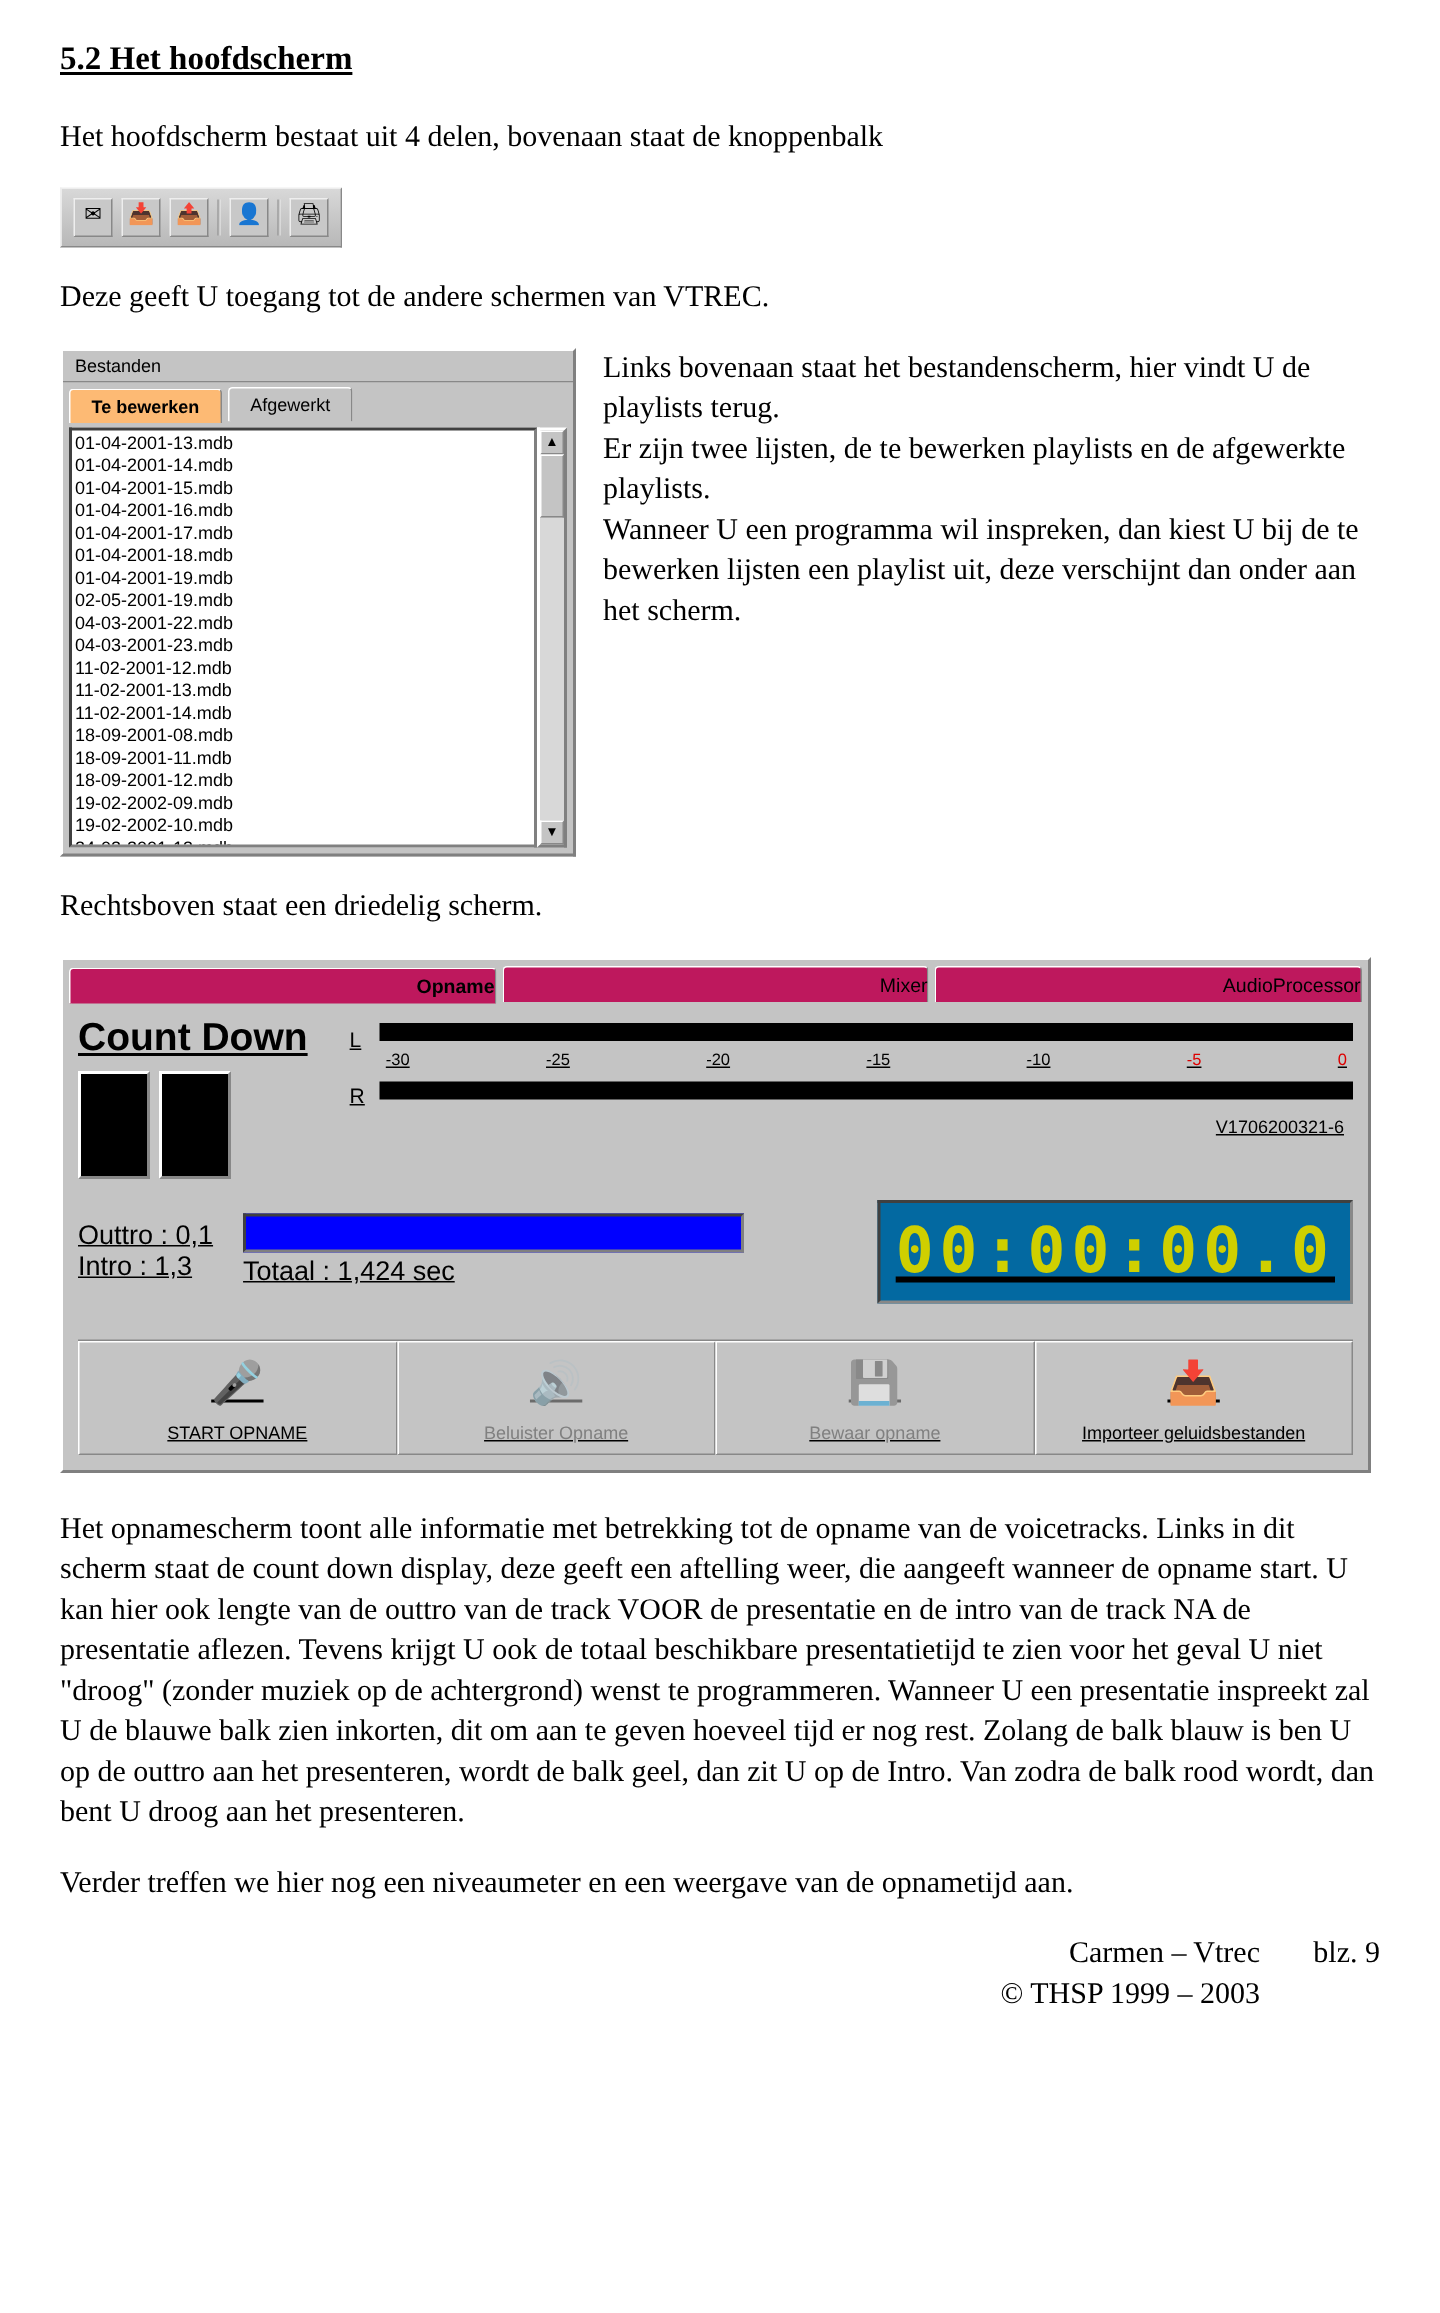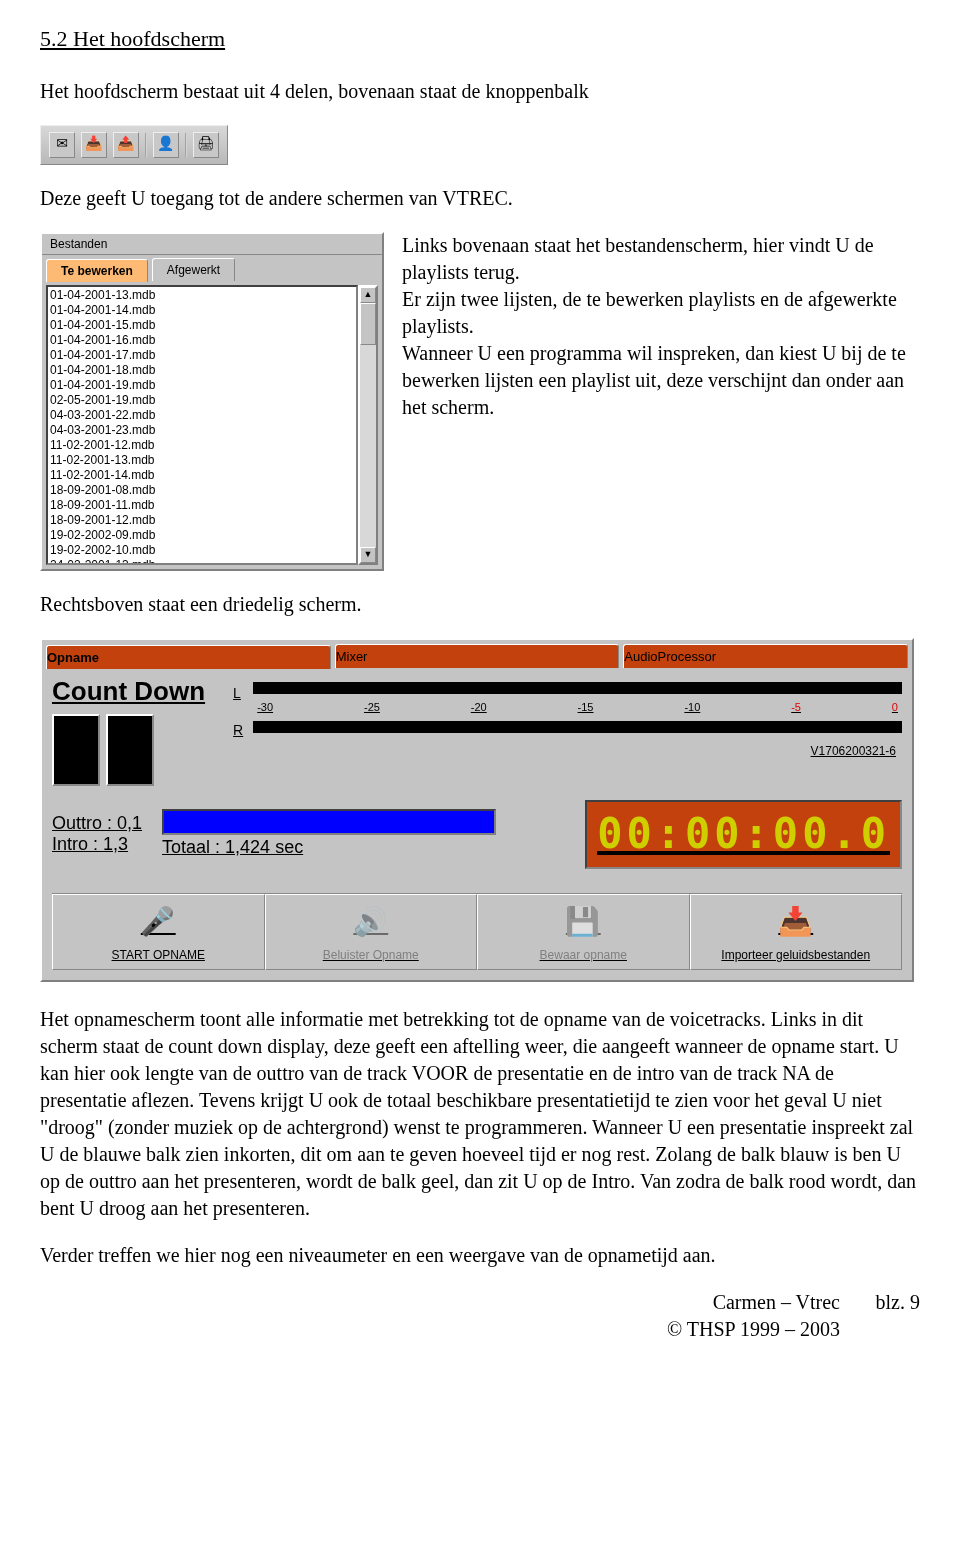--- a/index.html
+++ b/index.html
@@ -7,21 +7,21 @@
     padding: 24px 40px;
     font-family: "Times New Roman", Times, serif;
     font-size: 20px;
     line-height: 1.35;
     color: #000;
     background: #fff;
     width: 880px;
   }
   h2 {
     font-size: 22px;
-    font-weight: normal;
+    font-weight: bold;
     text-decoration: underline;
     margin: 0 0 24px 0;
   }
   p { margin: 0 0 20px 0; }
   .tight { margin: 0; }
 
   
   .toolbar {
     display: inline-flex;
     align-items: center;
@@ -121,23 +121,23 @@
     margin-bottom: 24px;
   }
   .op-tabs {
     display: flex;
     background: #c4c4c4;
     padding: 4px 4px 0 4px;
     gap: 4px;
   }
   .op-tab {
     flex: 1;
-    text-align: left;
+    text-align: right;
     padding: 3px 0;
-    background: #c2410c;
+    background: #be185d;
     border: 1px solid #888;
     border-bottom: none;
     border-top-color:#fff; border-left-color:#fff;
     border-radius: 3px 3px 0 0;
     font-size: 13px;
   }
   .op-tab.active { font-weight: bold; position: relative; top:1px; }
   .op-body { padding: 6px 10px 10px 10px; text-decoration: underline; }
   .countdown-row { display:flex; align-items:flex-start; gap:10px; }
   .cd-title { font-family: Arial, sans-serif; font-size: 26px; font-weight: bold; letter-spacing:0; }
@@ -172,21 +172,21 @@
     height: 22px; width:330px;
     background: #0000ff;
     border: 2px solid #808080; border-top-color:#404040; border-left-color:#404040;
   }
   .totaal { font-size:18px; font-family:Arial,sans-serif; align-self:flex-end; }
   .seg-time {
     margin-left:auto;
     font-family: monospace;
     font-size: 42px;
     color: #cfcf00;
-    background: #c2410c;
+    background: #0369a1;
     padding: 4px 10px;
     letter-spacing: 4px;
     border: 2px solid #888; border-top-color:#404040; border-left-color:#404040;
     font-weight:bold;
   }
   .btnrow {
     display:flex; margin-top: 24px;
     border-top: 1px solid #888;
   }
   .bigbtn {

